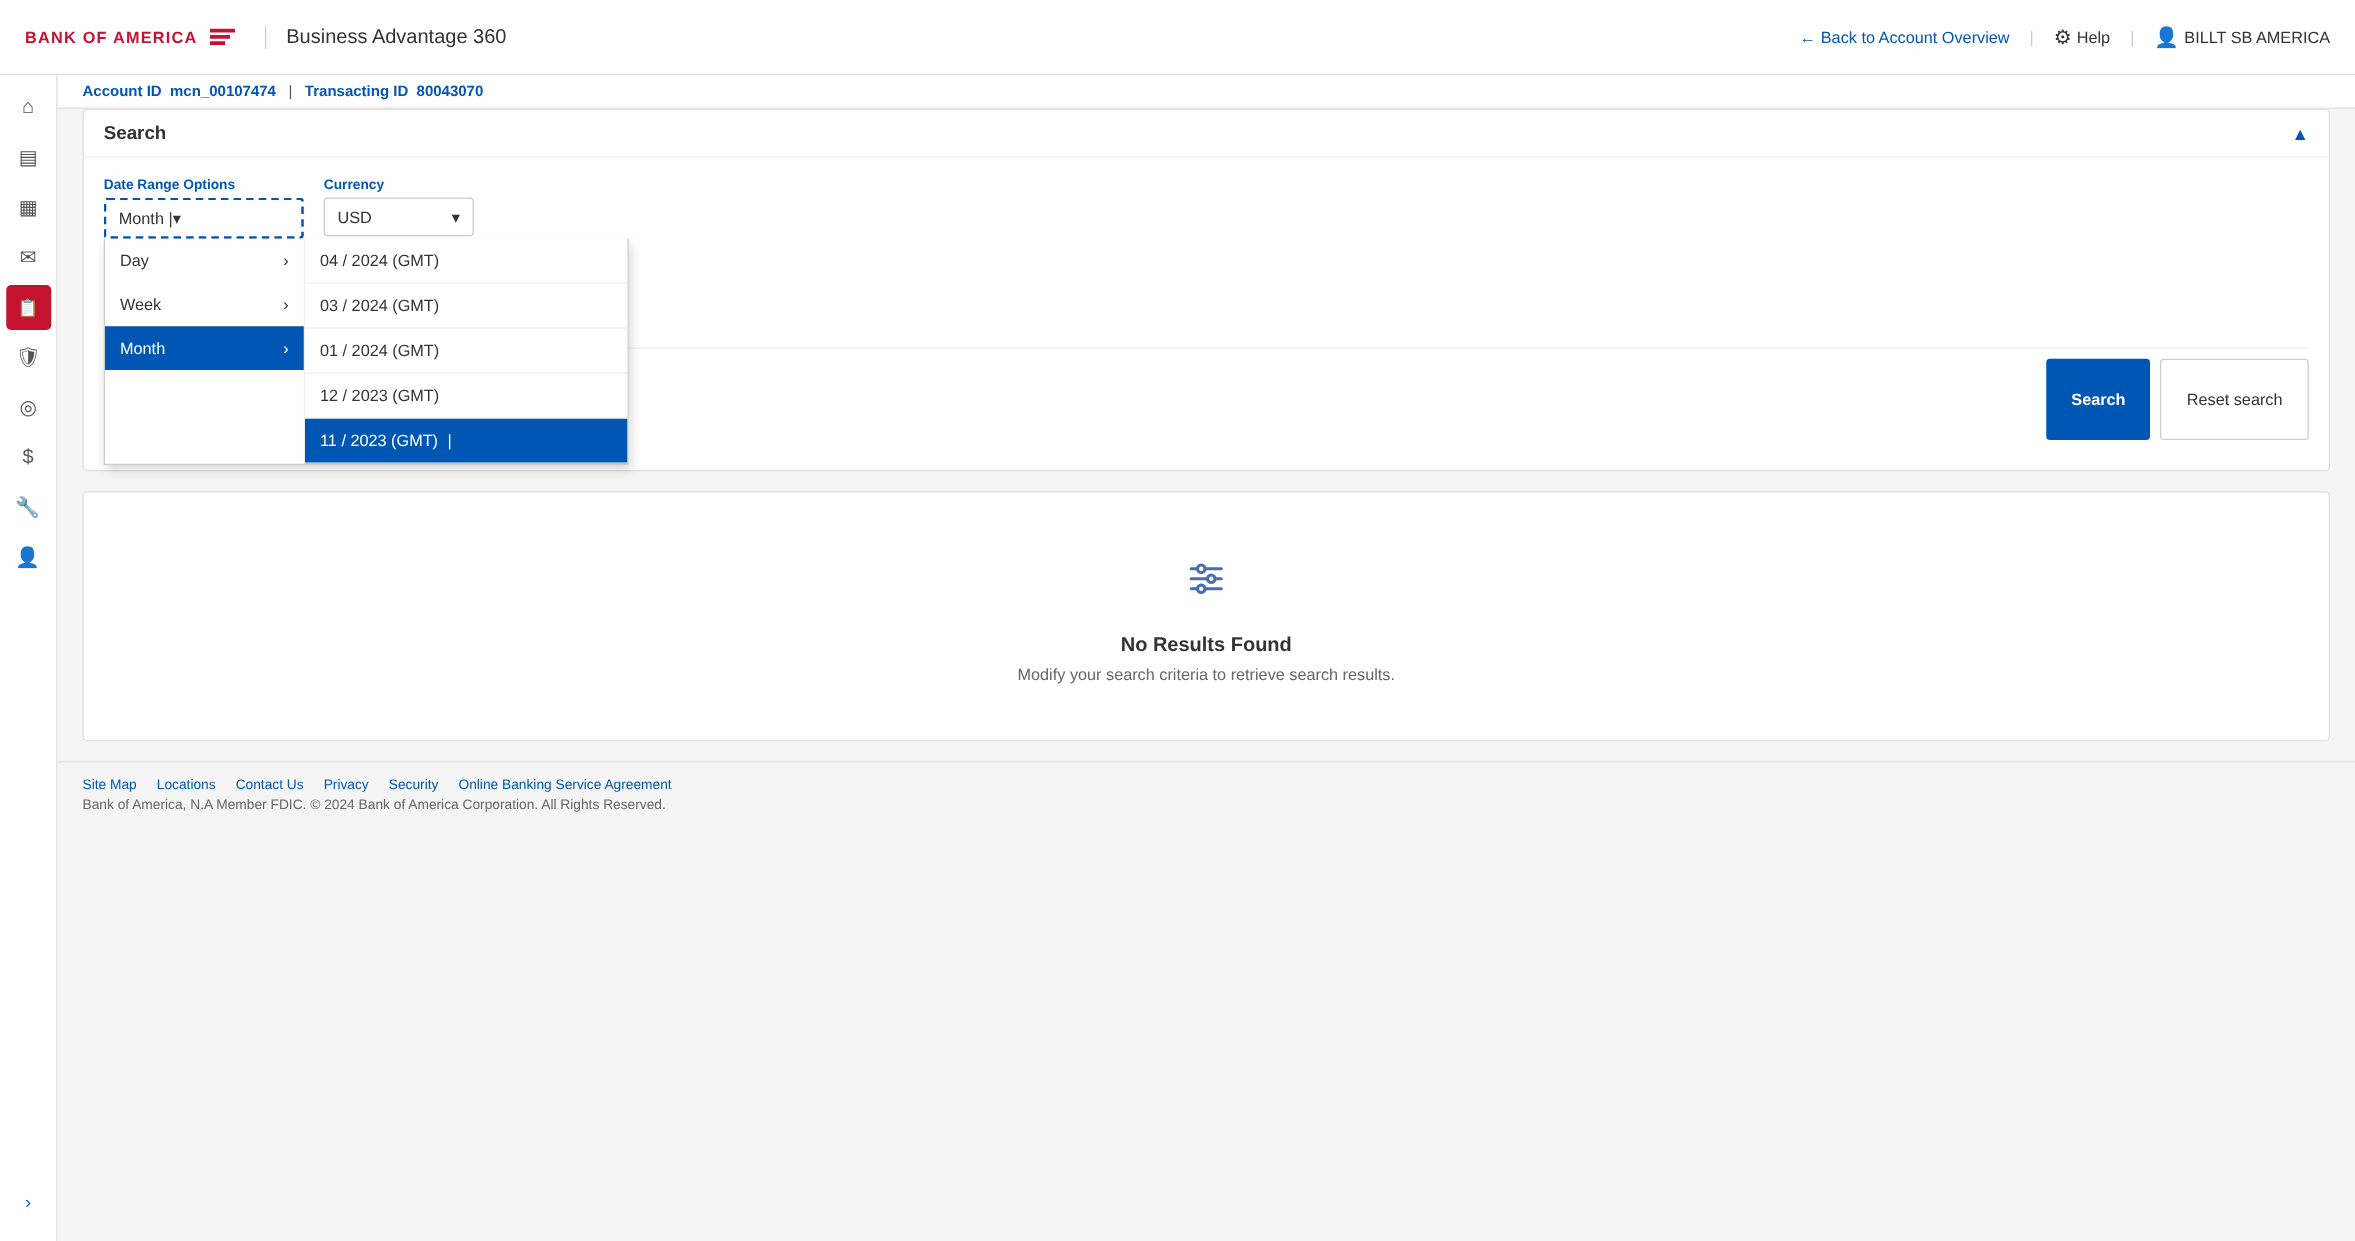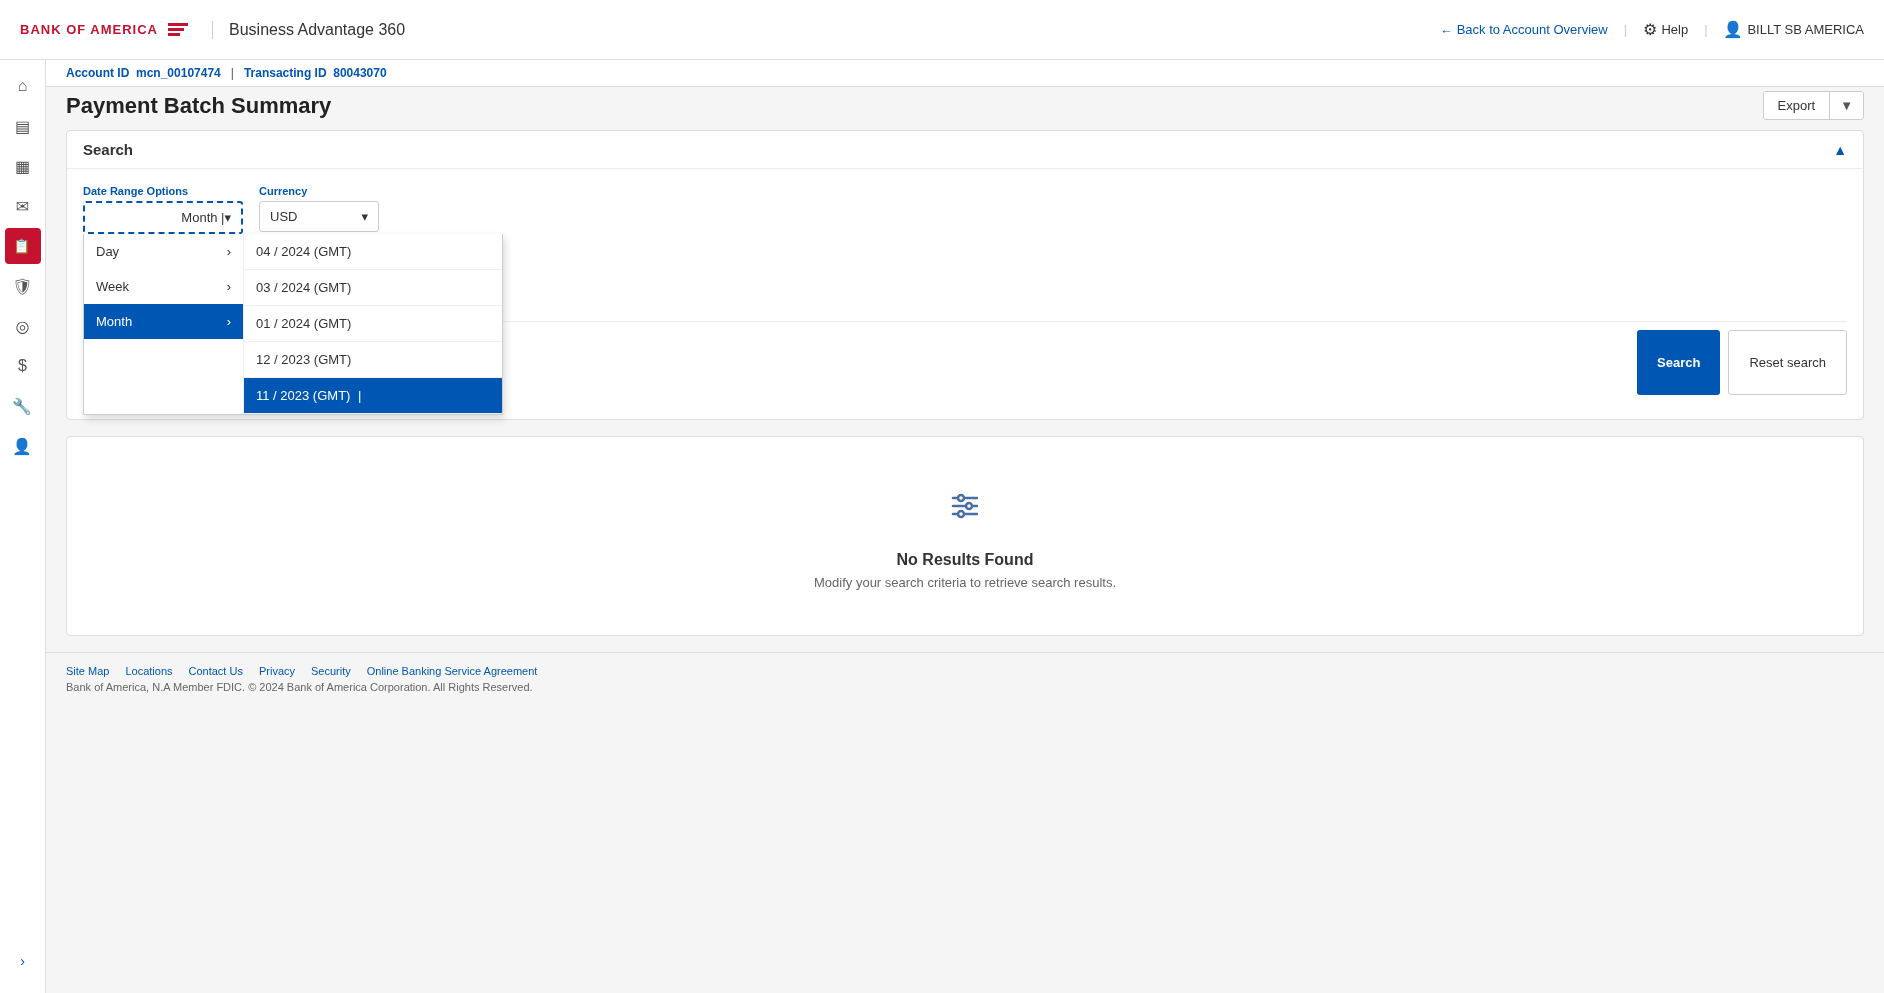--- a/index.html
+++ b/index.html
@@ -238,21 +238,21 @@
       width: 160px;
     }
     .date-range-select-btn {
       width: 100%;
       padding: 7px 10px;
       border: 2px dashed #0056b3;
       border-radius: 3px;
       background: #fff;
       display: flex;
       align-items: center;
-      justify-content: flex-end;
+      justify-content: flex-start;
       cursor: pointer;
       font-size: 13px;
       color: #333;
     }
 
     
     .currency-select {
       width: 120px;
       padding: 7px 10px;
       border: 1px solid #ccc;
@@ -487,27 +487,20 @@
 
     <div class="account-bar">
       <span>Account ID</span>&nbsp;
       <span style="color:#0056b3;font-weight:bold;">mcn_00107474</span>
       &nbsp;&nbsp;|&nbsp;&nbsp;
       <span>Transacting ID</span>&nbsp;
       <span style="color:#0056b3;font-weight:bold;">80043070</span>
     </div>
 
 
-    <div class="page-title-bar">
-      <h1 class="page-title">Payment Batch Summary</h1>
-      <div class="export-btn">
-        <span class="export-btn-label">Export</span>
-        <span class="export-btn-arrow">▼</span>
-      </div>
-    </div>
 
     <div class="search-panel">
       <div class="search-panel-header">
         <span class="search-panel-title">Search</span>
         <span class="collapse-icon">▲</span>
       </div>
       <div class="search-panel-body">
 
         <div class="form-row">
           <div class="form-group">

